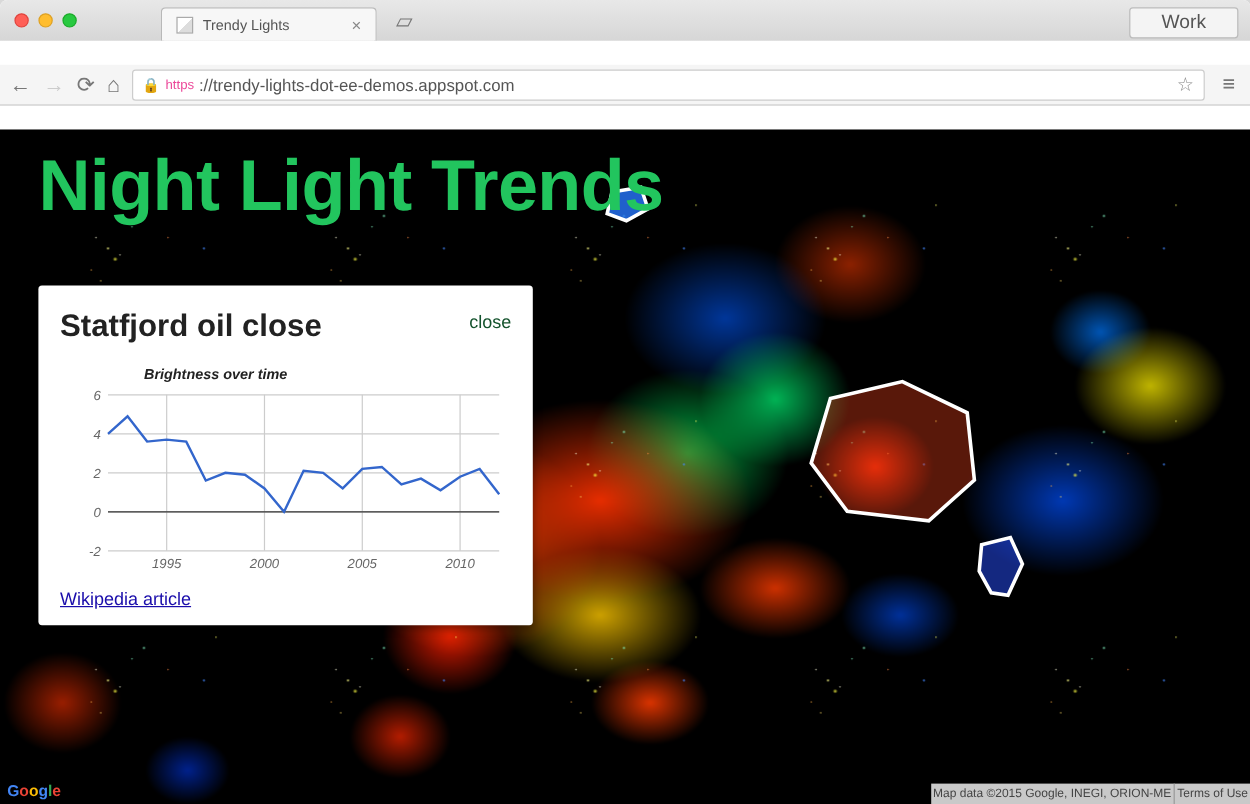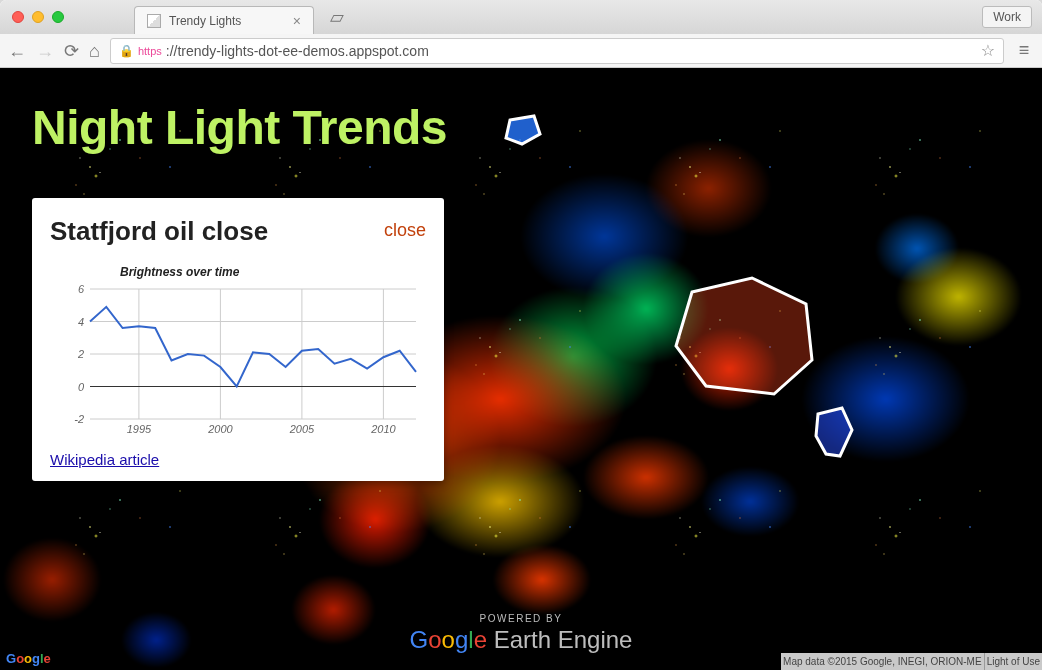--- a/index.html
+++ b/index.html
@@ -6,21 +6,21 @@
     body {
       font-family: -apple-system, "Helvetica Neue", Arial, sans-serif;
       width: 1042px; height: 670px; overflow: hidden;
       background: #d9d9d9;
     }
     
     .browser-frame {
       width: 1042px; height: 670px;
       background: #fff;
       border-radius: 6px 6px 0 0;
-      display: flex; flex-direction: column;
+      display: flex; flex-direction: column; gap: 20px;
     }
     .tab-strip {
       height: 34px; background: linear-gradient(#e8e8e8,#d6d6d6);
       display: flex; align-items: center; padding: 0 8px;
       border-top-left-radius: 6px; border-top-right-radius: 6px;
       position: relative;
     }
     .traffic-lights { display: flex; gap: 8px; margin-right: 70px; margin-left:4px;}
     .traffic-lights span {
       width: 12px; height: 12px; border-radius: 50%;
@@ -43,21 +43,21 @@
     }
     .tab-title{font-size:12px;color:#555;flex:1;}
     .tab-close{color:#888;font-size:14px;margin-left:8px;}
     .new-tab{
       margin-left:12px;color:#777;font-size:18px;line-height:1;
       width:22px;height:18px;display:flex;align-items:center;justify-content:center;
     }
     .profile-btn{
       position:absolute;right:10px;top:6px;
       background:#f4f4f4;border:1px solid #bbb;border-radius:3px;
-      padding:3px 10px;font-size:12px;color:#555;
+      padding:3px 26px;font-size:16px;color:#555;
     }
     .toolbar{
       height:34px;background:#f5f5f5;border-bottom:1px solid #ccc;
       display:flex;align-items:center;padding:0 8px;gap:10px;
     }
     .nav-btns{display:flex;gap:10px;align-items:center;color:#777;}
     .nav-btns span{font-size:18px;line-height:1;}
     .nav-disabled{color:#ccc;}
     .url-bar{
       flex:1;display:flex;align-items:center;
@@ -116,33 +116,33 @@
         radial-gradient(1.5px 1.5px at 85% 55%, #48f, transparent),
         radial-gradient(1px 1px at 90% 35%, #ff6, transparent);
       background-repeat:repeat;
       background-size: 200px 180px;
       opacity:0.8;
     }
     
     .map-overlay{ position:absolute; inset:0; pointer-events:none;}
     
     .page-title{
-      position:absolute;top:32px;left:32px;
-      color:#bef264;font-size:48px;font-weight:600;
+      position:absolute;top:12px;left:32px;
+      color:#22c55e;font-size:60px;font-weight:600;
       letter-spacing:-0.5px;
     }
     .panel{
       position:absolute;top:130px;left:32px;
       width:412px;background:#fff;border-radius:3px;
       padding:18px 18px 12px 18px;
       box-shadow:0 2px 8px rgba(0,0,0,0.4);
     }
     .panel-header{display:flex;align-items:flex-start;justify-content:space-between;}
     .panel-title{font-size:26px;font-weight:700;color:#222;}
-    .panel-close{font-size:18px;color:#c2410c;cursor:pointer;margin-top:4px;}
+    .panel-close{font-size:15px;color:#14532d;cursor:pointer;margin-top:4px;}
     .chart{margin-top:18px;font-style:italic;}
     .chart-title{font-size:12px;font-weight:700;text-align:left;margin-left:70px;color:#222;}
     .chart-svg{display:block;margin-top:4px;}
     .wiki-link{display:inline-block;margin-top:8px;color:#1a0dab;text-decoration:underline;font-size:15px;}
     
     .powered-by{
       position:absolute;bottom:16px;left:50%;transform:translateX(-50%);
       text-align:center;color:rgba(220,220,220,0.85);
       font-size:10px;letter-spacing:1.5px;
     }
@@ -243,29 +243,23 @@
             <text x="251.9" y="150" text-anchor="middle" font-size="11" fill="#666">2005</text>
             <line x1="333.40000000000003" y1="6" x2="333.40000000000003" y2="136" stroke="#ccc" stroke-width="1"></line>
             <text x="333.40000000000003" y="150" text-anchor="middle" font-size="11" fill="#666">2010</text>
             <line x1="40" y1="103.5" x2="366" y2="103.5" stroke="#333" stroke-width="1"></line>
             <path d="M40,38.5L56.3,23.874999999999993L72.6,45L88.9,43.375L105.2,45L121.5,77.5L137.8,71L154.1,72.625L170.4,84L186.70000000000002,103.5L203,69.375L219.3,71L235.6,84L251.9,67.75L268.2,66.125L284.5,80.75L300.8,75.875L317.09999999999997,85.625L333.40000000000003,74.25L349.7,67.75L366,88.875" fill="none" stroke="#3366cc" stroke-width="2"></path>
           </svg>
       </div>
       <a href="#" class="wiki-link">Wikipedia article</a>
     </div>
 
-    <div class="powered-by">
-      <div>POWERED BY</div>
-      <div class="ee-brand">
-        <span class="ee-g">G</span><span class="ee-o1">o</span><span class="ee-o2">o</span><span class="ee-g2">g</span><span class="ee-l">l</span><span class="ee-e3">e</span><span class="ee-rest"> Earth Engine</span>
-      </div>
-    </div>
 
     <div class="gm-logo">
       <span class="ee-g">G</span><span class="ee-o1">o</span><span class="ee-o2">o</span><span class="ee-g2">g</span><span class="ee-l">l</span><span class="ee-e3">e</span>
     </div>
 
     <div class="attrib">
       <span>Map data ©2015 Google, INEGI, ORION-ME</span>
-      <a href="#">Light of Use</a>
+      <a href="#">Terms of Use</a>
     </div>
   </div>
 </div>
 
 </body></html>

